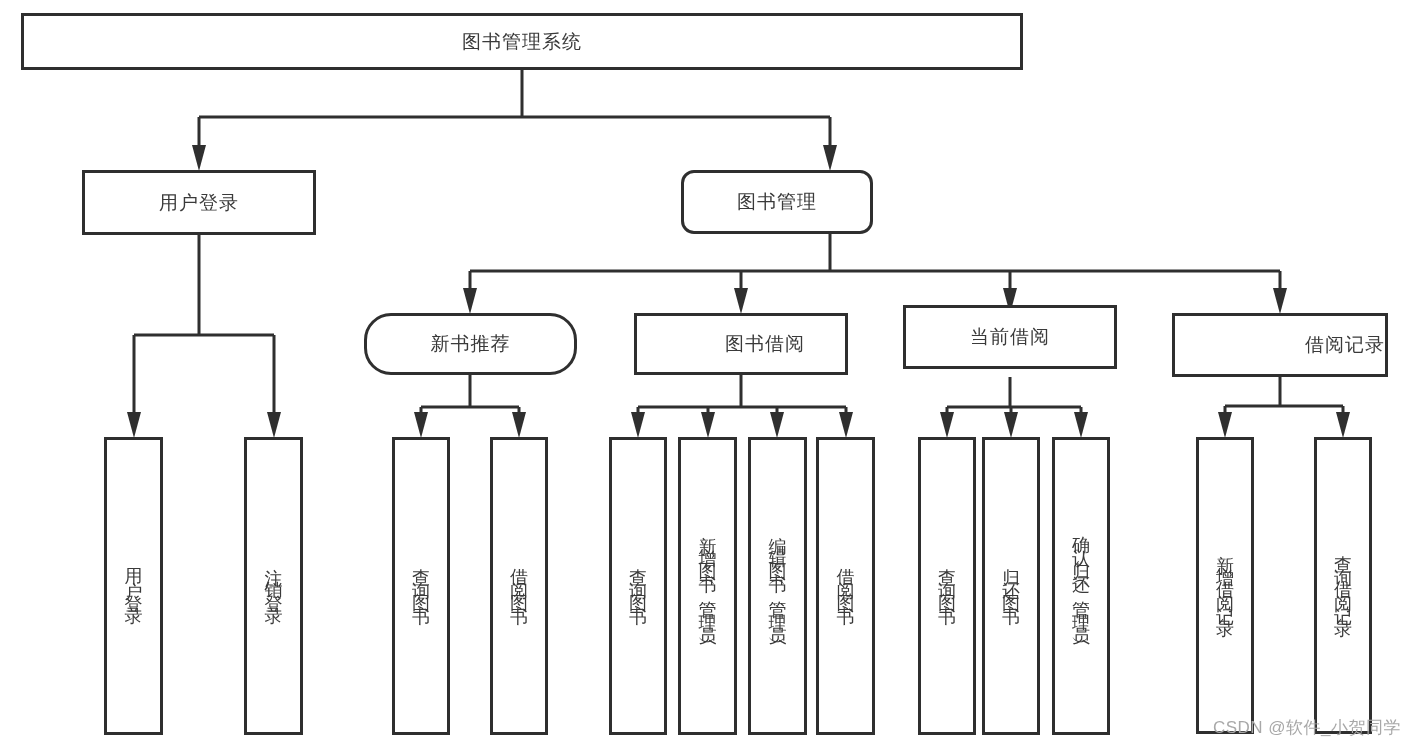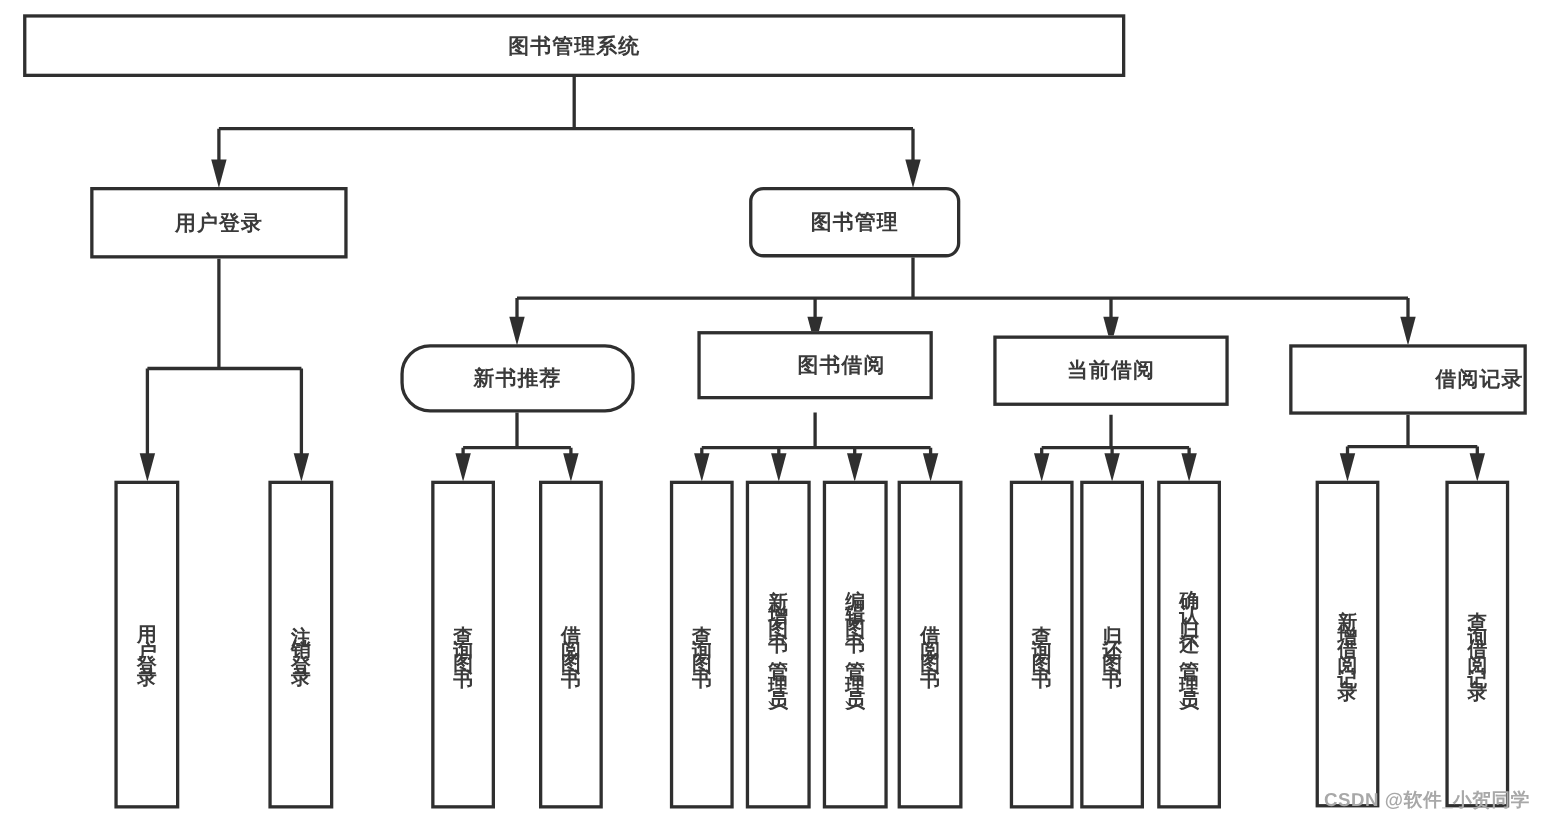--- a/index.html
+++ b/index.html
@@ -9,21 +9,20 @@
     --watermark:#a8a8a8;
     --bg:#ffffff;
   }
   html,body{margin:0;padding:0;background:var(--bg);}
   body{font-family:"Liberation Sans","DejaVu Sans",sans-serif;}
   .stage{
     position:relative;
     width:1405px;height:747px;
     background:var(--bg);
     overflow:hidden;
-    font-weight:bold;
   }
   .wires{position:absolute;left:0;top:0;width:1405px;height:747px;}
   .wires path{stroke:var(--line);stroke-width:3;fill:none;}
   .wires polygon{fill:var(--line);stroke:none;}
   .node{
     position:absolute;
     box-sizing:border-box;
     border:3px solid var(--border);
     background:#fff;
     display:flex;
@@ -40,21 +39,21 @@
     writing-mode:vertical-rl;
     text-orientation:mixed;
     font-size:18px;
     letter-spacing:13px;
     line-height:1;
     transform:translateY(-6px);
     white-space:nowrap;
   }
   .watermark{
     position:absolute;
-    right:14px;
+    right:4px;
     bottom:8px;
     font-size:17px;
     color:var(--watermark);
     letter-spacing:0.5px;
     white-space:nowrap;
   }
 </style>
 </head>
 <body>
 
@@ -103,21 +102,21 @@
   <div class="node" style="left:82px;top:170px;width:234px;height:65px;">
     <span class="hlabel">用户登录</span>
   </div>
   <div class="node" style="left:681px;top:170px;width:192px;height:64px;border-radius:13px;">
     <span class="hlabel">图书管理</span>
   </div>
 
   <div class="node" style="left:364px;top:313px;width:213px;height:62px;border-radius:27px;">
     <span class="hlabel">新书推荐</span>
   </div>
-  <div class="node" style="left:634px;top:301px;width:214px;height:62px;padding-left:48px;">
+  <div class="node" style="left:634px;top:313px;width:214px;height:62px;padding-left:48px;">
     <span class="hlabel">图书借阅</span>
   </div>
   <div class="node" style="left:903px;top:305px;width:214px;height:64px;">
     <span class="hlabel">当前借阅</span>
   </div>
   <div class="node" style="left:1172px;top:313px;width:216px;height:64px;justify-content:flex-end;">
     <span class="hlabel">借阅记录</span>
   </div>
 
   <div class="node leaf" style="left:104px;top:437px;width:59px;height:298px;">

